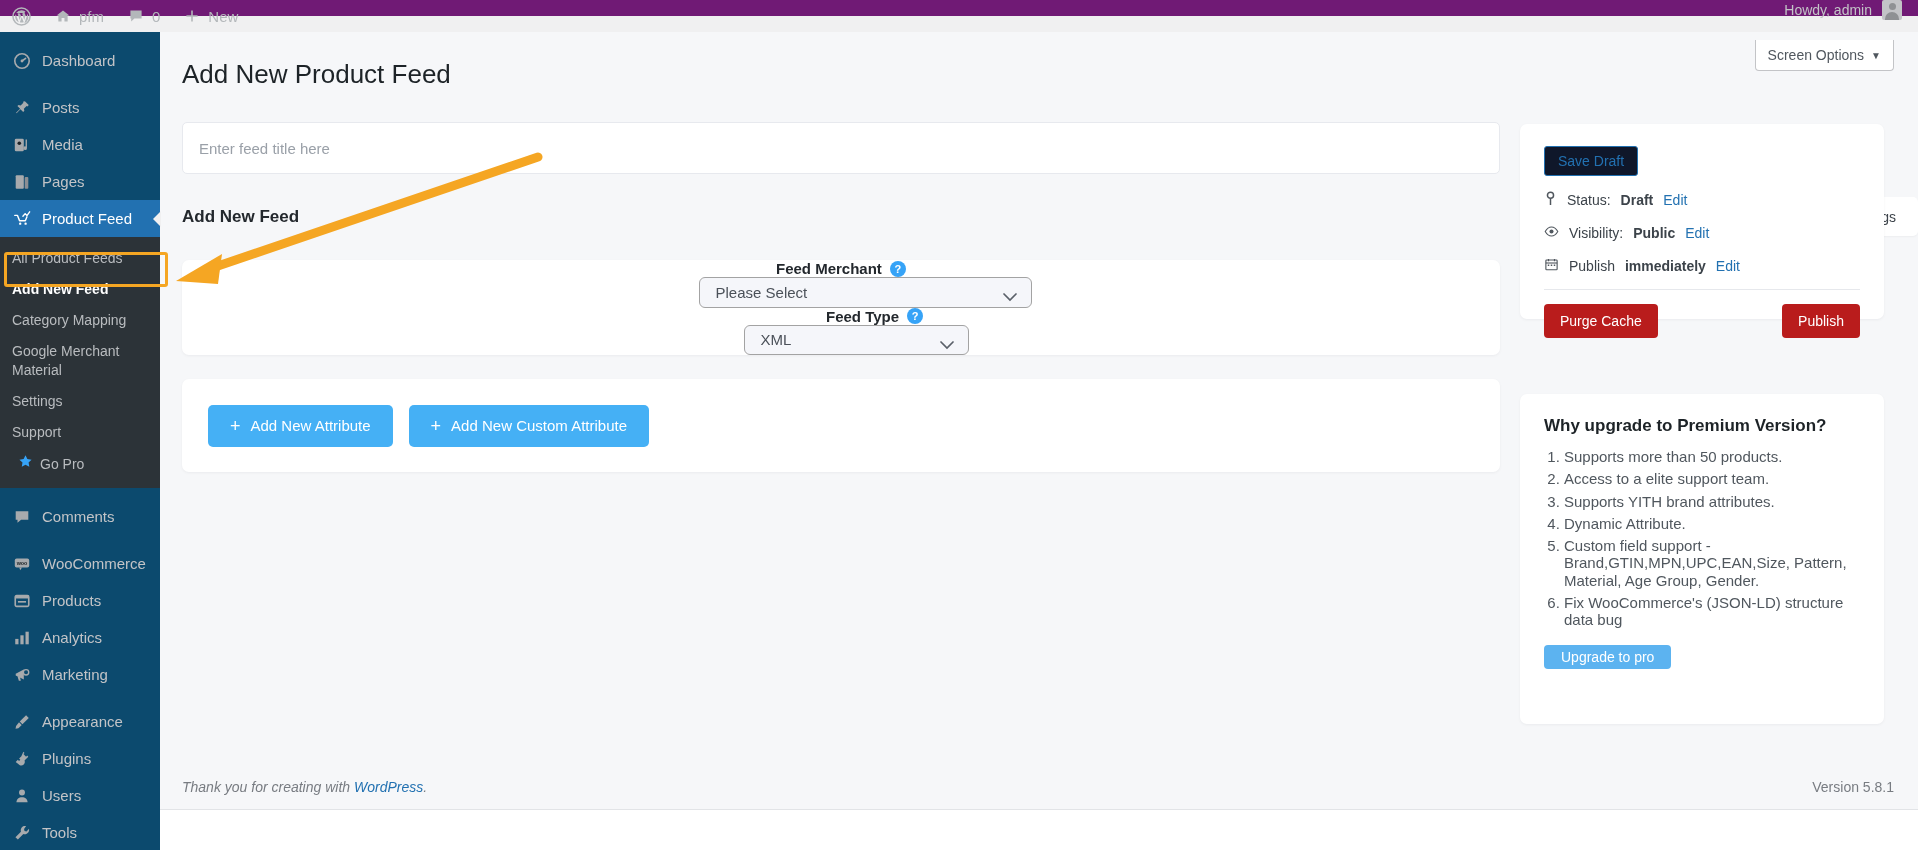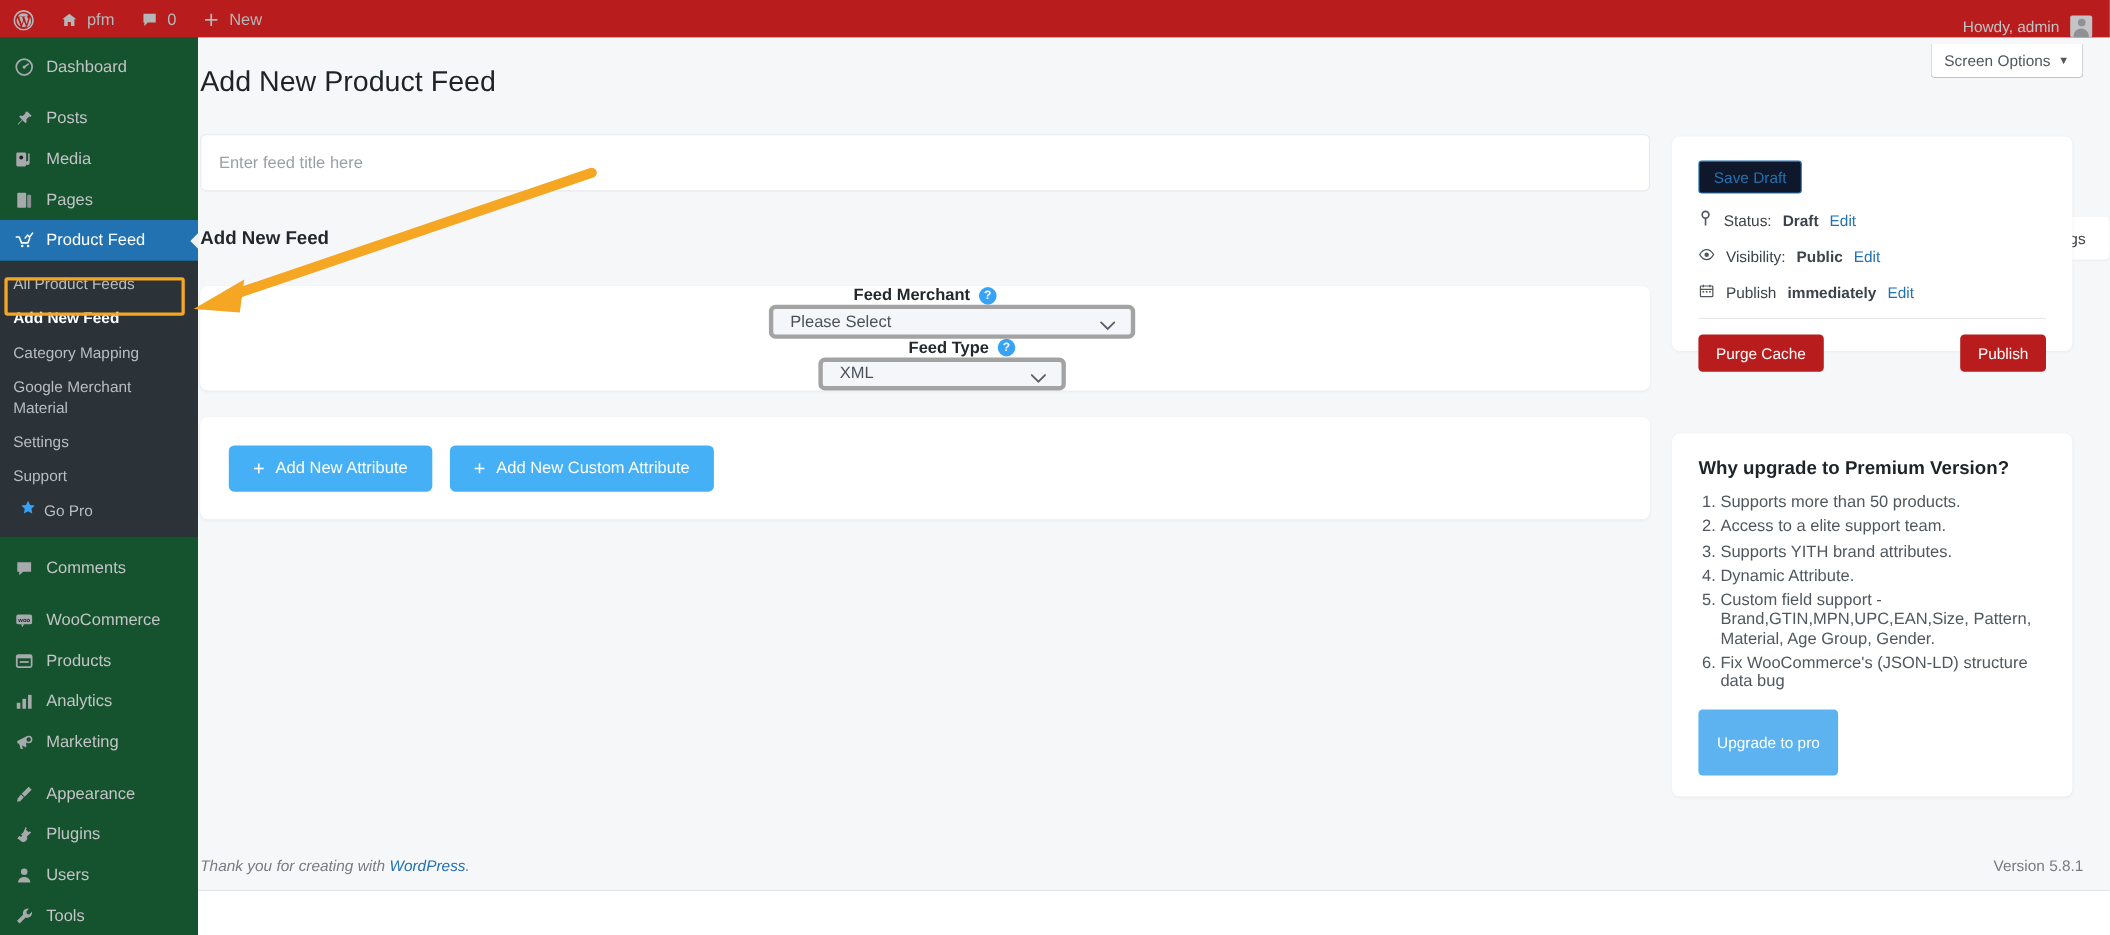--- a/index.html
+++ b/index.html
@@ -4,34 +4,34 @@
 <style>
   * { box-sizing: border-box; margin: 0; padding: 0; }
   html, body {
     width: 1918px; height: 850px;
     font-family: "Liberation Sans", sans-serif;
     background: #f0f0f1;
     overflow: hidden;
   }
   
   #adminbar {
-    position: absolute; top: 0; left: 0; width: 1918px; height: 34px;
-    background: #b91c1c; color: #b3b7ba; display: flex; align-items: flex-end;
+    position: absolute; top: 0; left: 0; width: 1918px; height: 16px;
+    background: #701a75; color: #b3b7ba; display: flex; align-items: flex-start;
     font-size: 15px; z-index: 40;
   }
   .ab-item { display: flex; align-items: center; gap: 8px; padding: 0 12px; height: 32px; color: #b3b7ba; }
   .ab-item svg { display: block; }
   .ab-right { margin-left: auto; display: flex; align-items: center; gap: 10px; padding-right: 16px; }
   .avatar-box { width: 20px; height: 20px; background: #c3c4c7; border-radius: 2px; position: relative; overflow: hidden; }
   .avatar-box::before { content: ""; position: absolute; width: 7px; height: 7px; border-radius: 50%; background: #8f9194; left: 6.5px; top: 3px; }
   .avatar-box::after { content: ""; position: absolute; width: 14px; height: 8px; border-radius: 7px 7px 0 0; background: #8f9194; left: 3px; top: 12px; }
   
   #sidebar {
-    position: absolute; top: 32px; left: 0; width: 180px; height: 818px;
-    background: #14532d; color: #c3c4c7; font-size: 15px; z-index: 30;
+    position: absolute; top: 32px; left: 0; width: 160px; height: 818px;
+    background: #0c4a6e; color: #c3c4c7; font-size: 15px; z-index: 30;
   }
   .menu-top {
     display: flex; align-items: center; gap: 10px;
     padding: 9px 0 9px 12px; color: #c3c4c7; position: relative;
   }
   .menu-top .mlabel { font-size: 15px; line-height: 19px; }
   .menu-top.current { background: #2271b1; color: #fff; font-weight: 400; }
   .menu-top.current .mlabel { color: #fff; }
   .menu-top.current::after {
     content: ""; position: absolute; right: -1px; top: 50%; margin-top: -8px;
@@ -92,21 +92,21 @@
     box-shadow: 0 1px 3px rgba(16,24,40,.05);
   }
   #feed-card { left: 22px; top: 228px; width: 1318px; height: 95px; }
   .field-row { display: flex; align-items: center; height: 95px; padding-left: 30px; gap: 0; flex-direction: column; }
   .field-label { font-size: 15px; font-weight: 700; color: #23282d; display: flex; align-items: center; gap: 8px; }
   .help-dot {
     width: 16px; height: 16px; border-radius: 50%; background: #36a3f7; color: #fff;
     font-size: 11px; font-weight: 700; display: flex; align-items: center; justify-content: center;
   }
   .select-box {
-    position: relative; background: #f5f6fa; border: 4px solid #a3a3a3; border-radius: 6px;
+    position: relative; background: #f5f6fa; border: 1px solid #a3a3a3; border-radius: 6px;
     height: 47px; display: flex; align-items: center; padding: 0 16px;
     font-size: 15px; color: #4b5159;
   }
   .select-box .caret { position: absolute; right: 14px; top: 50%; margin-top: -4px; }
   #attr-card { left: 22px; top: 347px; width: 1318px; height: 93px; }
   .blue-btn {
     background: #45b0f5; color: #fff; border: none; border-radius: 5px;
     font-size: 15px; padding: 12px 22px; display: flex; align-items: center; gap: 10px;
     font-family: "Liberation Sans", sans-serif;
   }
@@ -125,21 +125,21 @@
   .sm-blue {
     background: #b91c1c; color: #fff; border: none; border-radius: 4px;
     padding: 9px 16px; font-size: 14px; font-family: "Liberation Sans", sans-serif;
   }
   #premium-card { left: 1360px; top: 362px; width: 364px; height: 330px; padding: 22px 24px; }
   .premium-title { font-size: 17px; font-weight: 700; color: #1d2327; }
   .premium-list { margin: 12px 0 0 20px; font-size: 15px; color: #50575e; line-height: 1.15; }
   .premium-list li { margin-bottom: 5px; }
   .upgrade-btn {
     background: #5cb3f0; color: #fff; border: none; border-radius: 4px;
-    padding: 22px 17px; font-size: 14px; margin-top: 12px; font-family: "Liberation Sans", sans-serif;
+    padding: 4px 17px; font-size: 14px; margin-top: 12px; font-family: "Liberation Sans", sans-serif;
   }
   
   #footer-left { position: absolute; left: 22px; bottom: 55px; font-size: 14px; font-style: italic; color: #787c82; }
   #footer-left a { color: #2271b1; text-decoration: none; }
   #footer-right { position: absolute; right: 24px; bottom: 55px; font-size: 14px; color: #787c82; }
   #footer-rule { position: absolute; left: 0; right: 0; bottom: 40px; height: 1px; background: #e2e4e7; }
   #below-footer { position: absolute; left: 0; right: 0; bottom: 0; height: 40px; background: #fff; }
   
   #arrow-svg { position: absolute; left: 0; top: 0; width: 1918px; height: 850px; z-index: 55; pointer-events: none; }
 </style>

